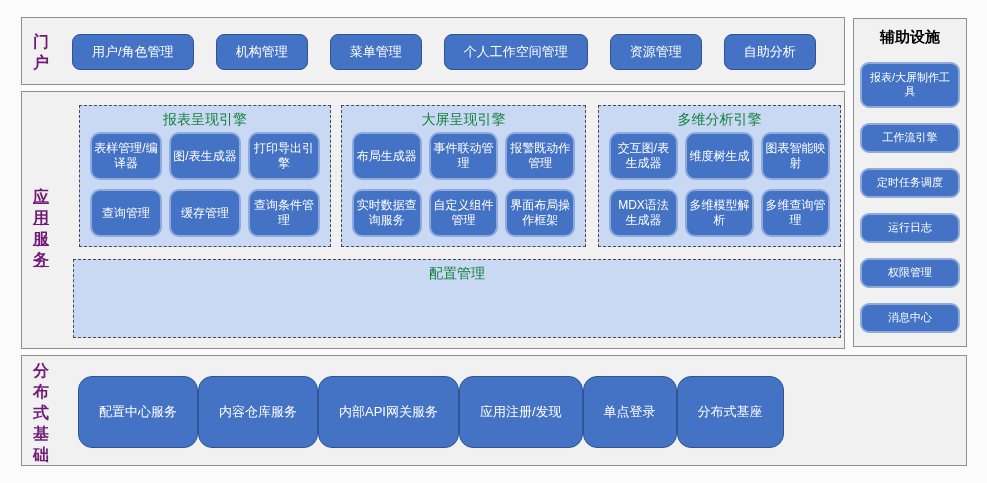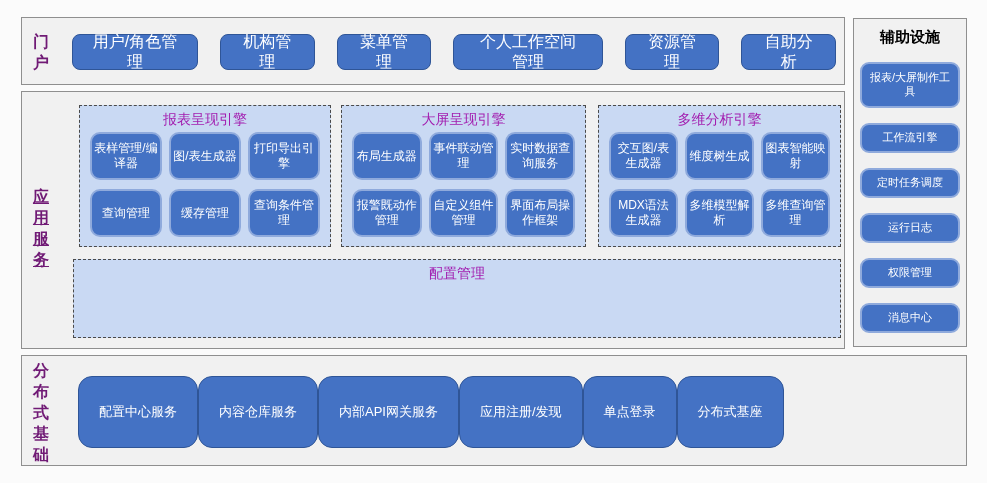--- a/index.html
+++ b/index.html
@@ -35,38 +35,38 @@
   .vlabel-dist   { top:4px; }
 
   .btn {
     display:flex; align-items:center; justify-content:center;
     text-align:center;
     background:#4472c4; color:#fff;
     line-height:1.25;
   }
   .btn-top {
     height:36px; padding:0 19px;
-    font-size:16px;
+    font-size:13px;
     border:1px solid #2f5597; border-radius:8px;
   }
   .portal-row {
     position:absolute; left:50px; top:16px; right:8px;
     display:flex; gap:22px; align-items:center;
   }
 
   .panel {
     position:absolute;
     background:#c9d9f3;
     border:1px dashed #4a4a4a;
   }
   .panel-a { left:57px;  top:13px; width:252px; height:142px; }
   .panel-b { left:319px; top:13px; width:245px; height:142px; }
   .panel-c { left:576px; top:13px; width:243px; height:142px; }
   .panel-title {
-    font-size:14px; color:#a21caf; text-align:center;
+    font-size:14px; color:#15803d; text-align:center;
     padding-top:5px; height:26px;
   }
   .panel-grid {
     display:grid;
     grid-template-columns:repeat(3, 1fr);
     gap:9px 7px;
     padding:0 10px;
   }
   .panel-btn {
     height:48px; font-size:12px; padding:0 2px;
@@ -136,22 +136,22 @@
         <div class="btn panel-btn">缓存管理</div>
         <div class="btn panel-btn">查询条件管理</div>
       </div>
     </div>
 
     <div class="panel panel-b">
       <div class="panel-title">大屏呈现引擎</div>
       <div class="panel-grid">
         <div class="btn panel-btn">布局生成器</div>
         <div class="btn panel-btn">事件联动管理</div>
+        <div class="btn panel-btn">报警既动作管理</div>
         <div class="btn panel-btn">实时数据查询服务</div>
-        <div class="btn panel-btn">报警既动作管理</div>
         <div class="btn panel-btn">自定义组件管理</div>
         <div class="btn panel-btn">界面布局操作框架</div>
       </div>
     </div>
 
     <div class="panel panel-c">
       <div class="panel-title">多维分析引擎</div>
       <div class="panel-grid">
         <div class="btn panel-btn">交互图/表生成器</div>
         <div class="btn panel-btn">维度树生成</div>

